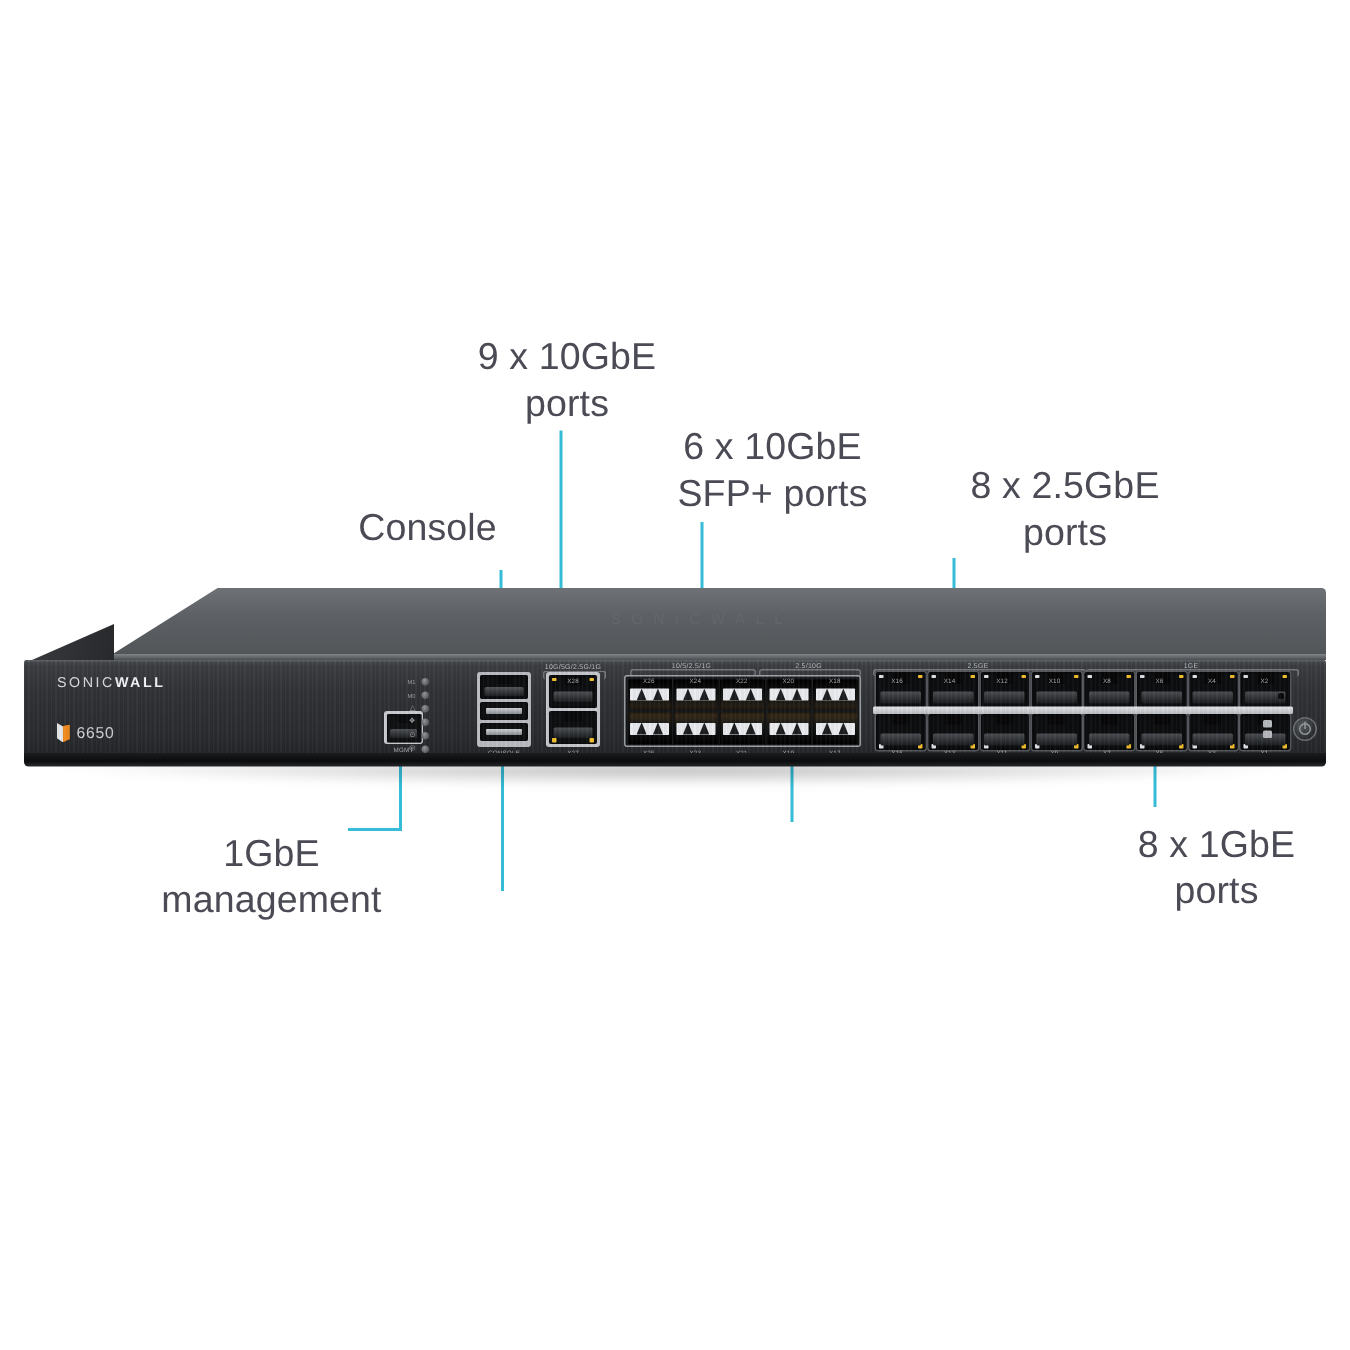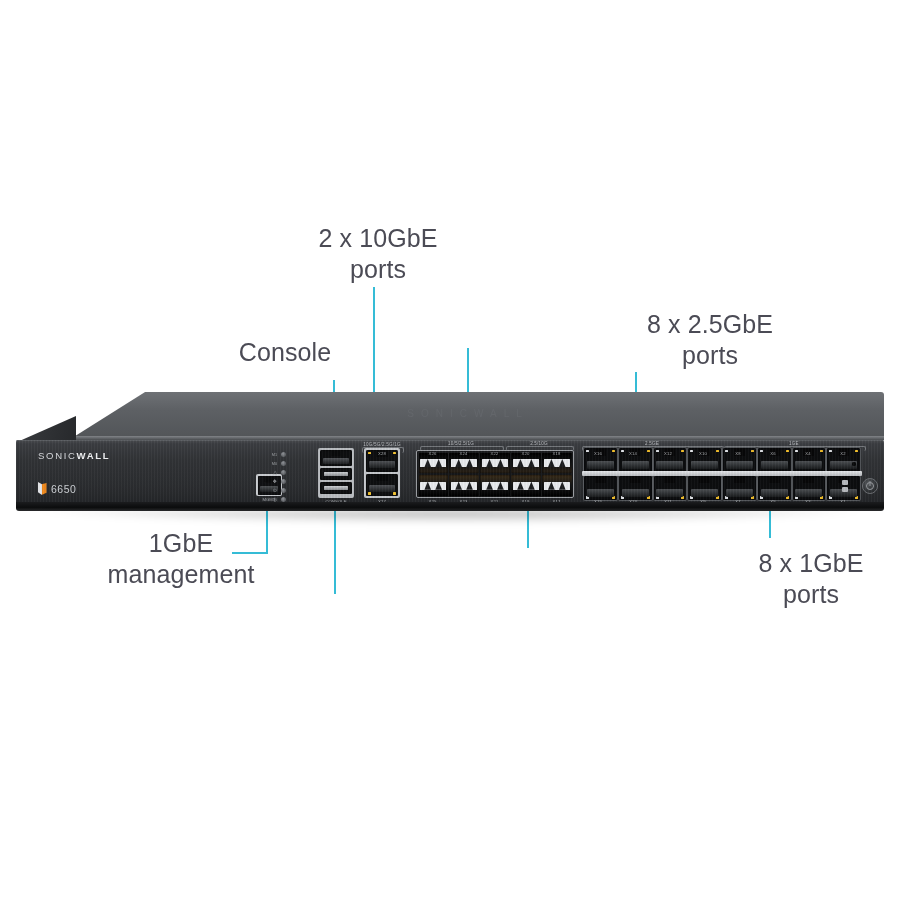--- a/index.html
+++ b/index.html
@@ -274,28 +274,30 @@
   }
   .minidual i{flex:1;background:#b6b9bd;border-radius:1px;display:block;}
 </style>
 </head>
 <body>
 
 <div id="stage">
 
   <div class="callout ctr" style="left:195px;top:337px;width:180px;">Console</div>
 
-  <div class="callout ctr" style="left:258px;top:223px;width:240px;">2 x 10GbE
+  <div class="callout ctr" style="left:258px;top:223px;width:240px;">9 x 10GbE
 ports</div>
 
+  <div class="callout ctr" style="left:395px;top:283px;width:240px;">6 x 10GbE
+SFP+ ports</div>
 
   <div class="callout ctr" style="left:590px;top:309px;width:240px;">8 x 2.5GbE
 ports</div>
 
-  <div class="callout ctr" style="left:66px;top:528px;width:230px;">1GbE
+  <div class="callout ctr" style="left:66px;top:554px;width:230px;">1GbE
 management</div>
 
 
 
   <div class="callout ctr" style="left:701px;top:548px;width:220px;">8 x 1GbE
 ports</div>
 
   <div class="leader lead-v" style="left:333px;top:380px;height:80px;"></div>
   <div class="dot" style="left:329px;top:455px;"></div>
 

